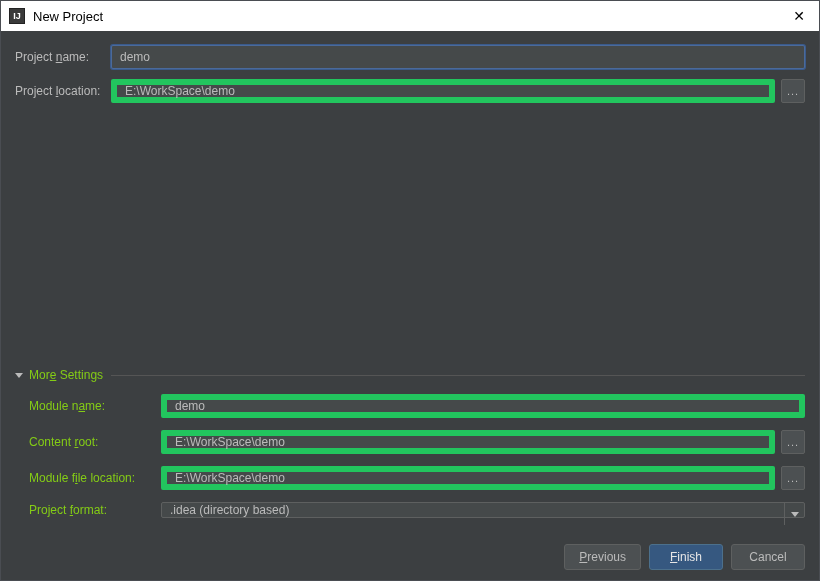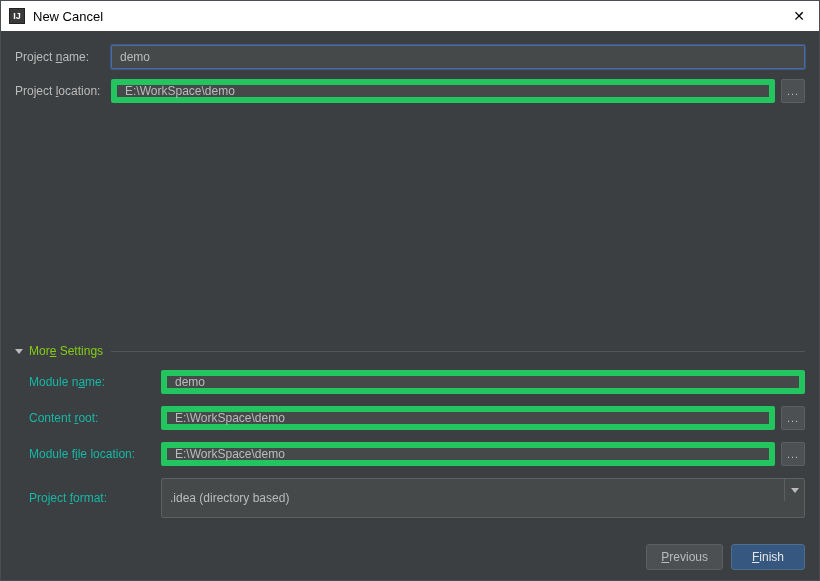--- a/index.html
+++ b/index.html
@@ -64,21 +64,21 @@
       align-items: center;
       margin-bottom: 10px;
       justify-content: space-between;
     }
     .form-label {
       width: 96px;
       color: #bbbbbb;
     }
     .form-label-wide {
       width: 132px;
-      color: #14b8a6;
+      color: #84cc16;
     }
     .input {
       flex: 1;
       height: 24px;
       background: #45494a;
       border: 6px solid #22c55e;
       color: #bbbbbb;
       padding: 0 8px;
       display: flex;
       align-items: center;
@@ -122,21 +122,21 @@
       height: 1px;
       background: #555;
       margin-left: 8px;
     }
     .more-settings {
       padding-left: 14px;
     }
     .more-settings .form-row { margin-bottom: 12px; }
     .select {
       flex: 1;
-      height: 40px;
+      height: 16px;
       background: #45494a;
       border: 1px solid #5e6060;
       color: #bbbbbb;
       padding: 0 8px;
       display: flex;
       align-items: center;
       border-radius: 2px;
       position: relative;
     }
     .select .caret {
@@ -181,21 +181,21 @@
       color: #e6e6e6;
     }
     u { text-decoration: underline; }
   </style>
 </head>
 <body>
 
 <div class="window">
   <div class="titlebar">
     <div class="app-icon">IJ</div>
-    <div class="title">New Cancel</div>
+    <div class="title">New Project</div>
     <div class="close">✕</div>
   </div>
 
   <div class="content">
 
     <div class="form-row">
       <div class="form-label">Project <u>n</u>ame:</div>
       <div class="input focused">
         <span>demo</span>
       </div>
@@ -250,16 +250,17 @@
               <div class="tri"></div>
             </div>
         </div>
       </div>
 
     </div>
 
     <div class="button-bar">
       <div class="btn"><u>P</u>revious</div>
       <div class="btn primary"><u>F</u>inish</div>
+      <div class="btn">Cancel</div>
     </div>
 
   </div>
 </div>
 
 </body></html>

